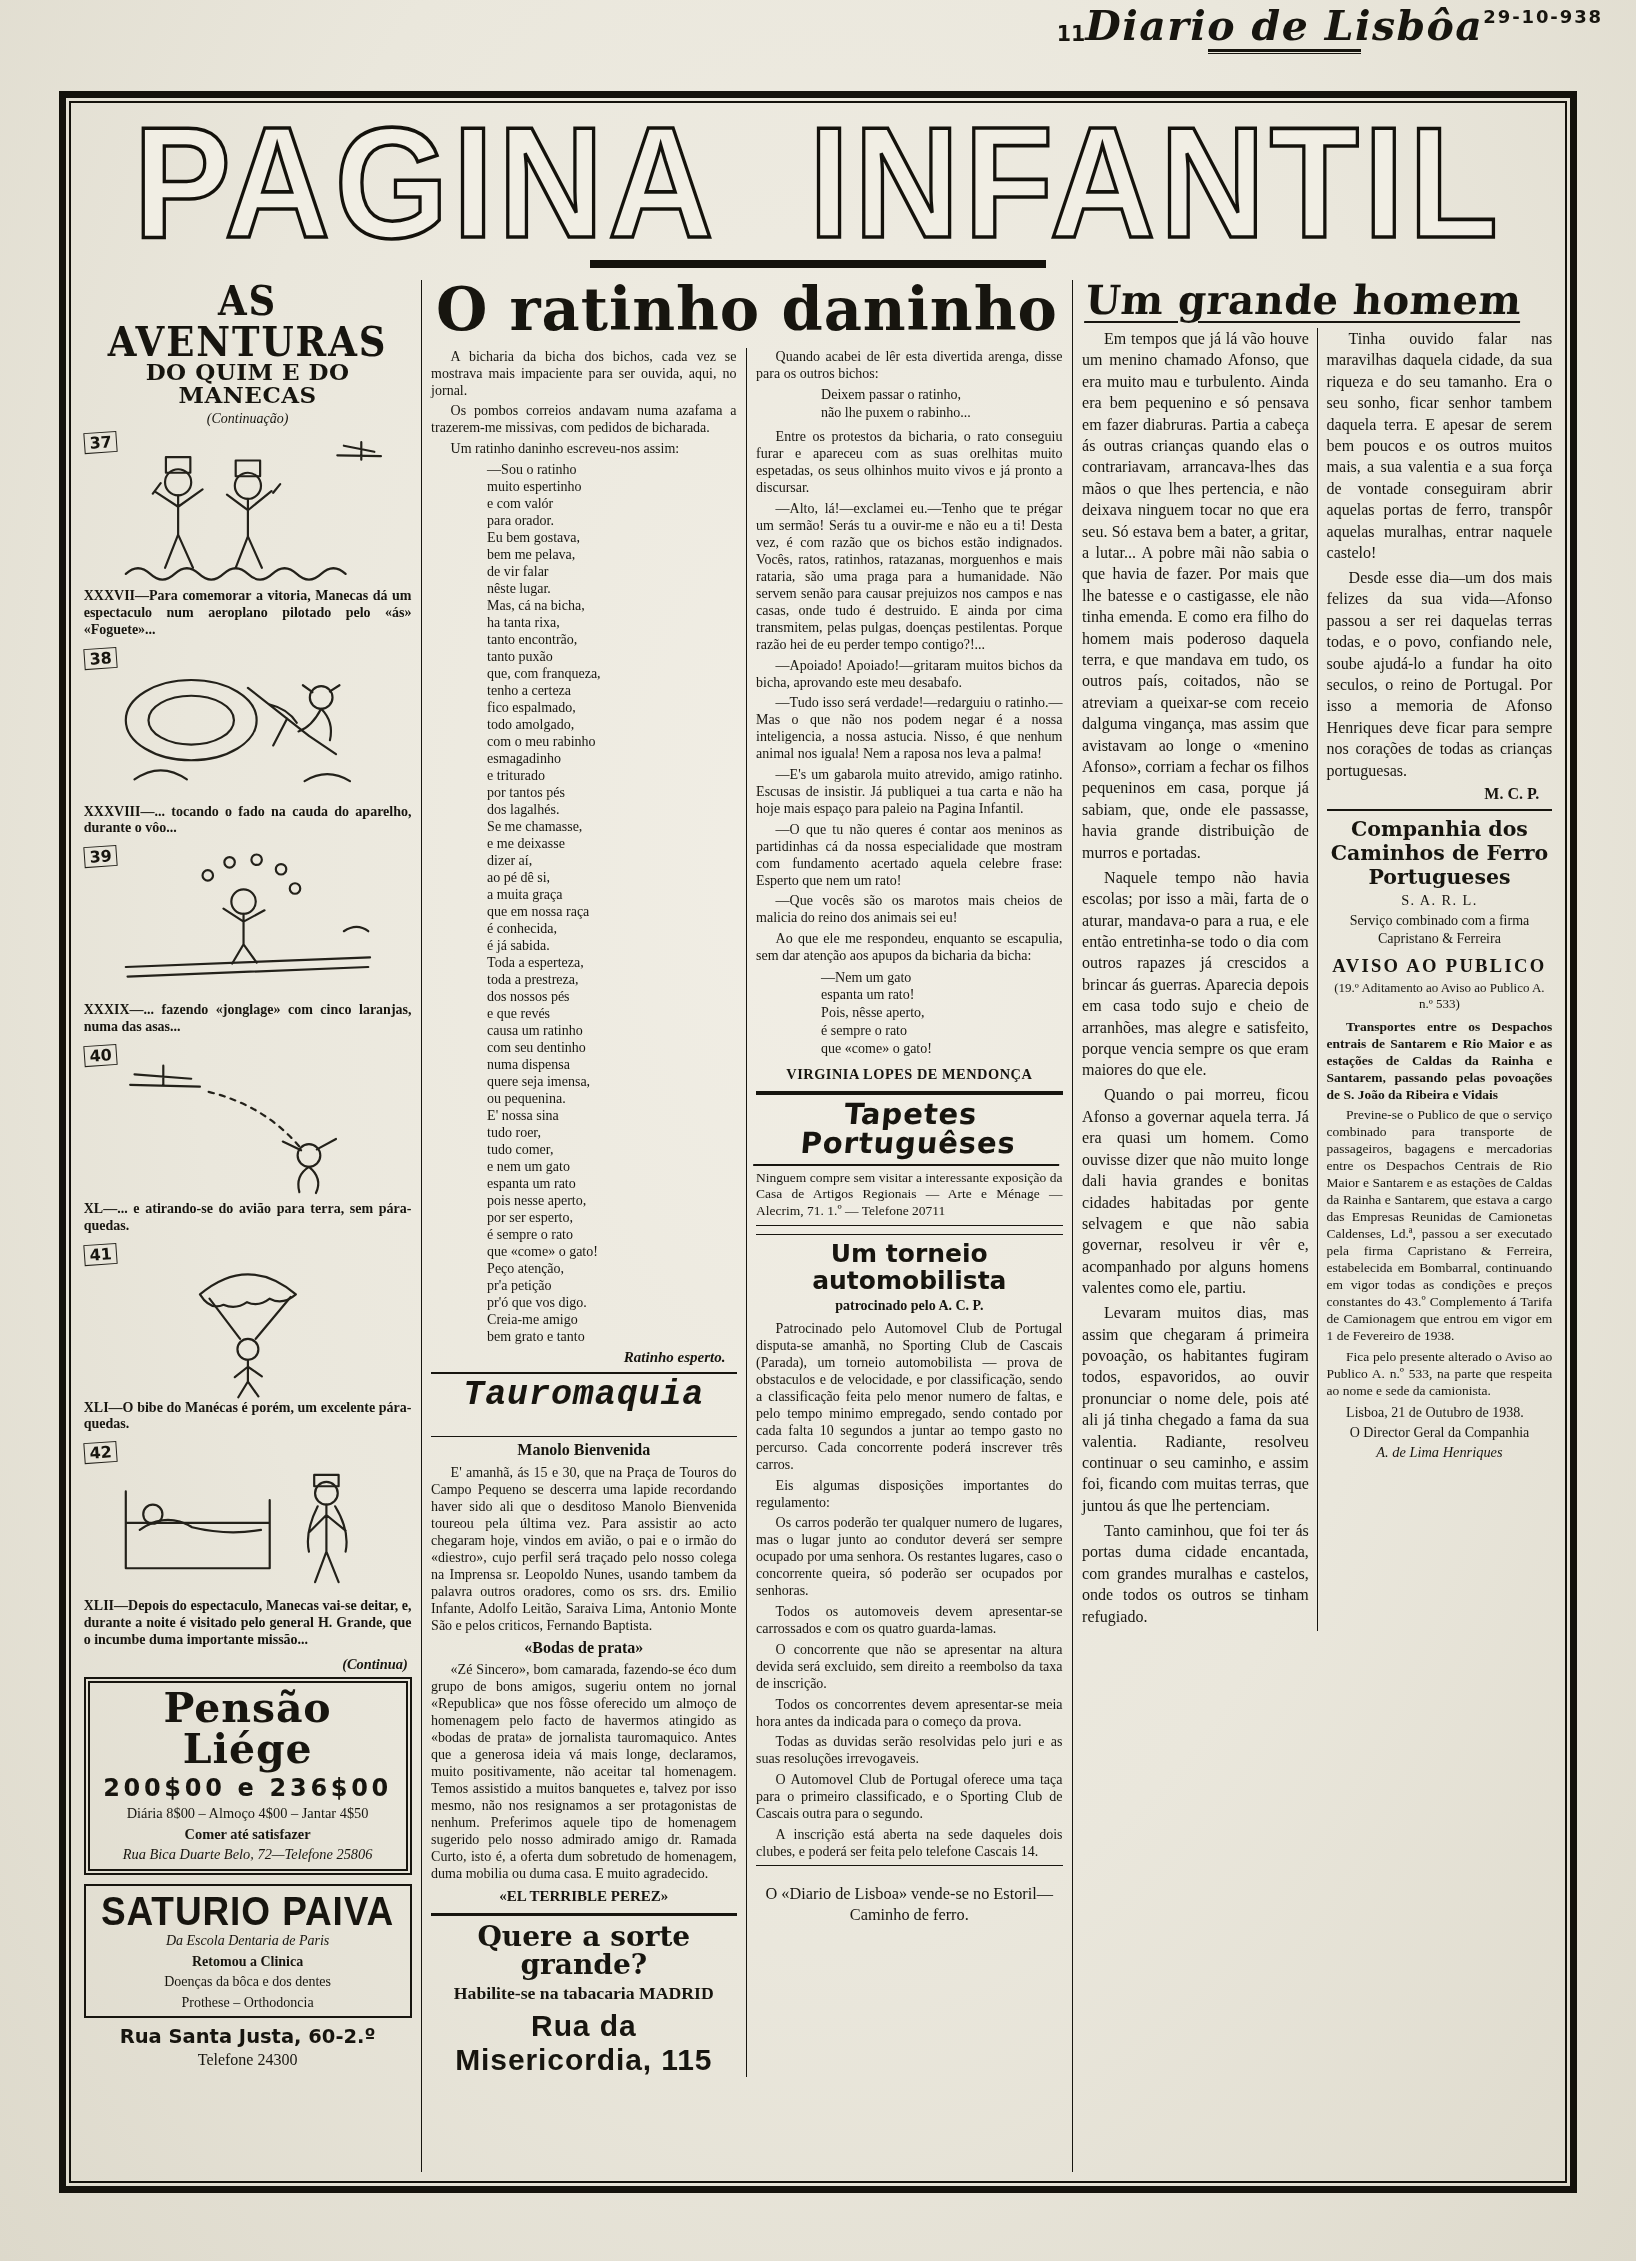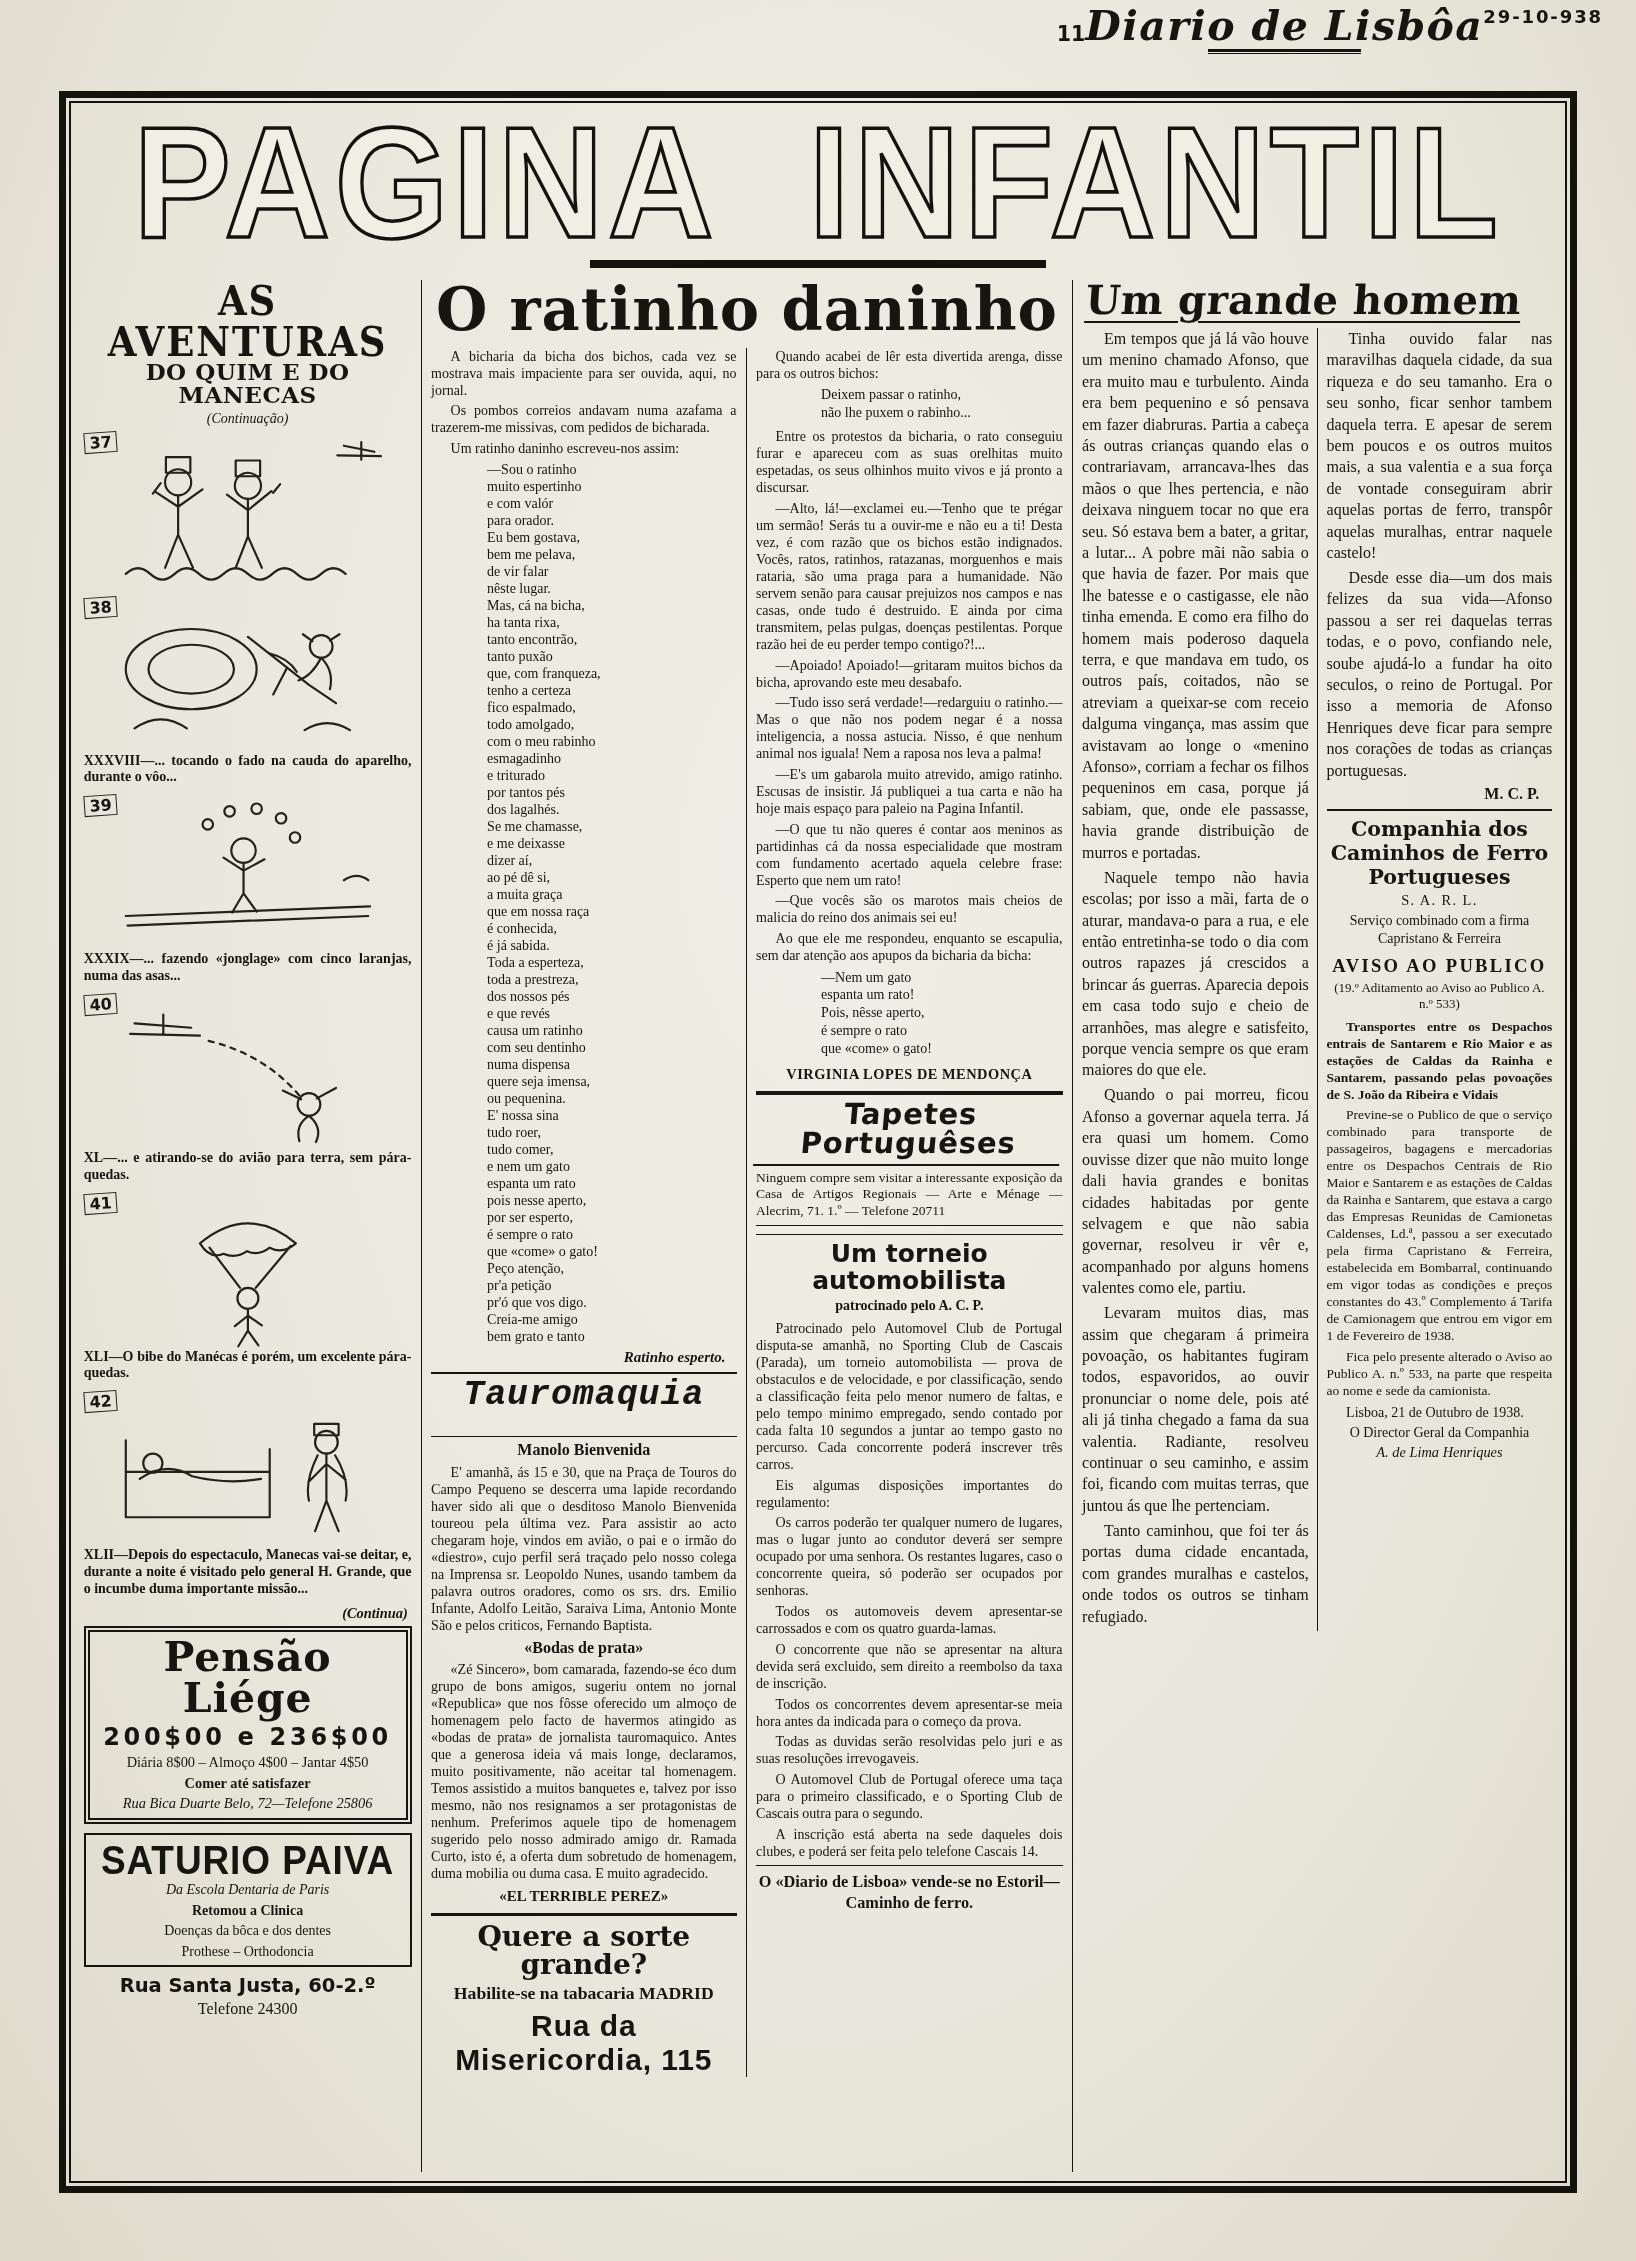--- a/index.html
+++ b/index.html
@@ -83,21 +83,21 @@
 
   .ad-tapetes{border-top:4.2px solid #17150f;border-bottom:1.9px solid #17150f;margin:5.6px 0 7.4px;padding:4.6px 0 5.6px}
   .tapetes-title{font-family:"DejaVu Sans",sans-serif;font-weight:bold;font-size:29px;text-align:center;letter-spacing:0.9px;
     transform:skewX(-5deg);border-bottom:2.8px solid #17150f;padding-bottom:5.6px;margin-bottom:4.6px;line-height:1}
   .tapetes-body{font-size:13.5px;line-height:16.7px;text-align:justify;margin:0}
 
   .torneio-title{font-family:"DejaVu Sans",sans-serif;font-weight:bold;font-size:25px;text-align:center;margin:0 0 3.7px;
     border-top:1.9px solid #17150f;padding-top:6.5px;line-height:1.05}
   .torneio-sub{font-weight:bold;font-size:14px;text-align:center;margin-bottom:6.5px}
 
-  .estoril{border-top:1.9px solid #17150f;margin-top:5.6px;padding-top:6px;font-weight:bold;font-size:16.3px;line-height:20.5px;text-align:center}
+  .estoril{border-top:1.9px solid #17150f;margin-top:5.6px;padding-top:18px;font-weight:normal;font-size:16.3px;line-height:20.5px;text-align:center}
 
   
   .gh-title{font-family:"DejaVu Serif",serif;font-weight:bold;font-size:40px;margin:0 0 8.4px;line-height:1;letter-spacing:0.5px;
     transform:skewX(-4deg);transform-origin:left;padding-left:3.7px;text-decoration:underline;text-decoration-thickness:2.3px;text-underline-offset:6.5px}
   .right-cols{display:flex}
   .rc{width:50%}
   .rc1{padding-right:8.4px}
   .rc2{padding-left:8.4px;border-left:1.4px solid #17150f}
   .gh-para{font-size:16px;line-height:21.4px;text-indent:22px}
   .gh-sig{text-align:right;font-weight:bold;font-size:16px;margin:2.8px 13px 6.5px 0}
@@ -146,20 +146,21 @@
             <svg class="doodle" viewBox="0 0 680 360">
               <path d="M560 36 l70 14 M600 28 v40 M545 58 l100 2"></path>
               <circle cx="180" cy="120" r="30"></circle>
                 <rect x="152" y="62" width="56" height="36"></rect>
               <path d="M180 150 v90 M180 176 l-52 -34 M180 176 l56 -40 M180 240 l-30 76 M180 240 l34 76 M122 146 l18 -24"></path>
               <circle cx="340" cy="128" r="30"></circle>
                 <rect x="312" y="70" width="56" height="36"></rect>
               <path d="M340 158 v86 M340 184 l-48 -36 M340 184 l54 -44 M340 244 l-28 72 M340 244 l32 72 M398 144 l16 -20"></path>
               <path d="M60 330 q28 -26 56 0 t56 0 t56 0 t56 0 t56 0 t56 0 t56 0 t56 0 t56 0"></path>
             </svg>
+            <figcaption class="panel-cap">XXXVII—Para comemorar a vitoria, Manecas dá um espectaculo num aeroplano pilotado pelo «ás» «Foguete»...</figcaption>
           </figure>
 
           <figure class="panel">
             <div class="panel-num">38</div>
             <svg class="doodle" viewBox="0 0 680 360">
               <ellipse cx="210" cy="170" rx="150" ry="92"></ellipse>
               <ellipse cx="210" cy="170" rx="98" ry="56"></ellipse>
               <path d="M340 96 L480 206 M480 206 l62 42 M430 166 l-32 62 M390 134 q42 10 62 42"></path>
               <circle cx="508" cy="118" r="26"></circle>
               <path d="M508 144 q-22 42 -52 52 M508 144 q30 30 20 72 M488 106 l-22 -16 M528 104 l22 -14"></path>

